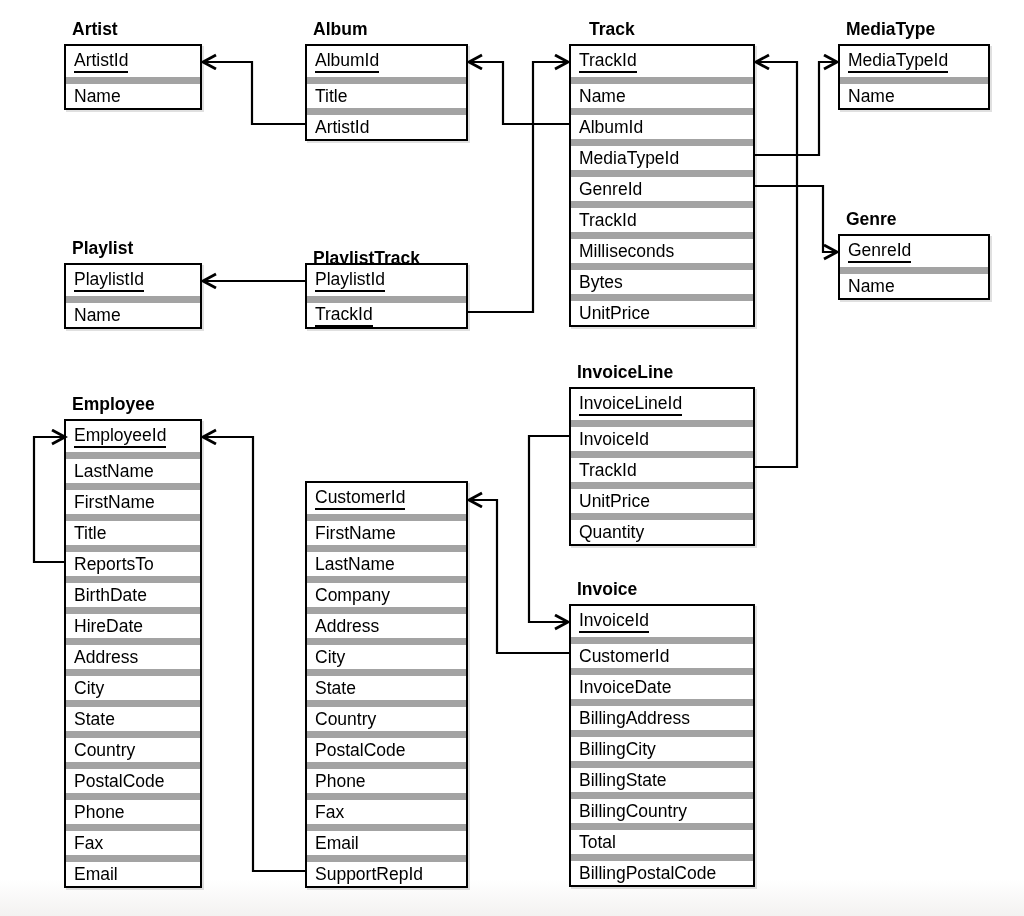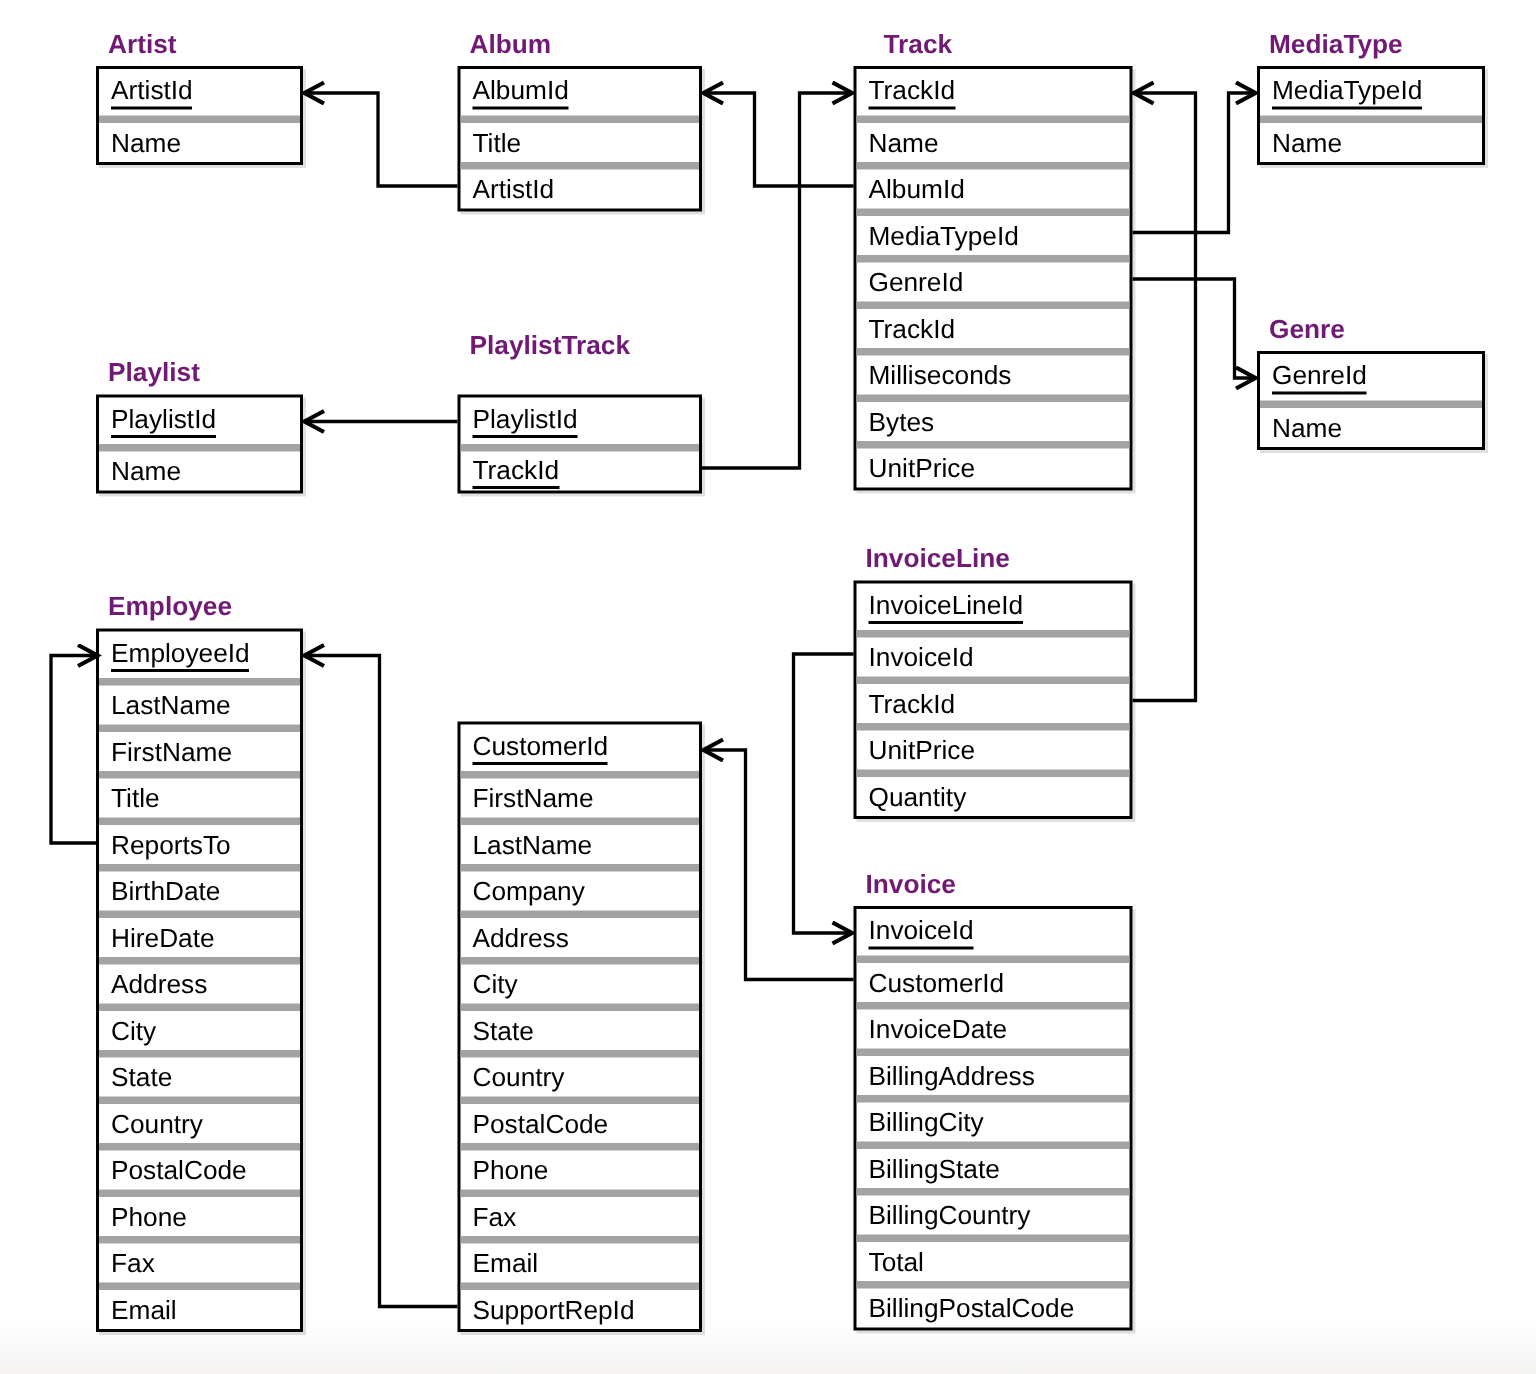--- a/index.html
+++ b/index.html
@@ -13,21 +13,21 @@
   }
   #diagram {
     position: relative;
     width: 1024px;
     height: 916px;
   }
   .tbl-title {
     position: absolute;
     font-size: 17.5px;
     font-weight: bold;
-    color: #701a75;
+    color: #000000;
     line-height: 20px;
     white-space: nowrap;
   }
   .tbl {
     position: absolute;
     border: 2px solid #000;
     background: #fff;
     box-sizing: border-box;
     box-shadow: 2px 2px 0 rgba(0,0,0,0.12);
   }
@@ -36,21 +36,21 @@
     box-sizing: border-box;
     display: flex;
     align-items: center;
     padding-left: 8px;
     font-size: 17.5px;
     color: #000;
     white-space: nowrap;
     overflow: hidden;
   }
   .row + .row {
-    border-top: 5px solid #a3a3a3;
+    border-top: 7px solid #a3a3a3;
   }
   .pk {
     border-bottom: 2px solid #000;
     padding-bottom: 0px;
   }
   #connector-layer {
     position: absolute;
     left: 0;
     top: 0;
     pointer-events: none;
@@ -138,21 +138,21 @@
       </div>
       <div class="tbl-title" style="left: 72px; top: 238px;">Playlist</div>
       <div class="tbl" style="left: 64px; top: 263px; width: 138px; height: 66px;">
         <div class="row">
           <span class="pk">PlaylistId</span>
         </div>
         <div class="row">
           <span>Name</span>
         </div>
       </div>
-      <div class="tbl-title" style="left: 313px; top: 220px;">PlaylistTrack</div>
+      <div class="tbl-title" style="left: 313px; top: 248px;">PlaylistTrack</div>
       <div class="tbl" style="left: 305px; top: 263px; width: 163px; height: 66px;">
         <div class="row">
           <span class="pk">PlaylistId</span>
         </div>
         <div class="row">
           <span class="pk">TrackId</span>
         </div>
       </div>
       <div class="tbl-title" style="left: 72px; top: 394px;">Employee</div>
       <div class="tbl" style="left: 64px; top: 419px; width: 138px; height: 469px;">

